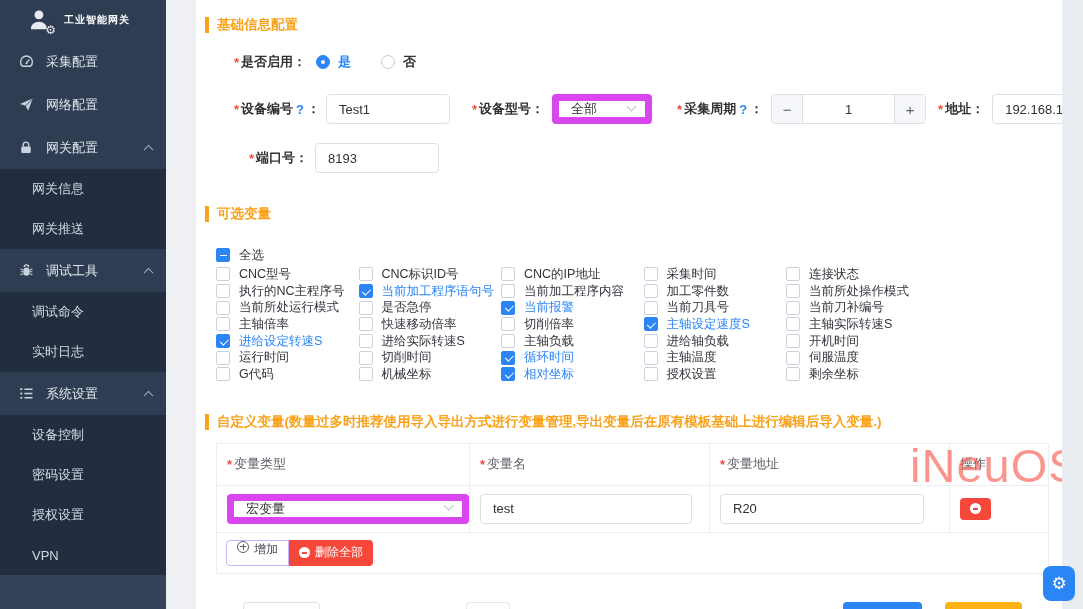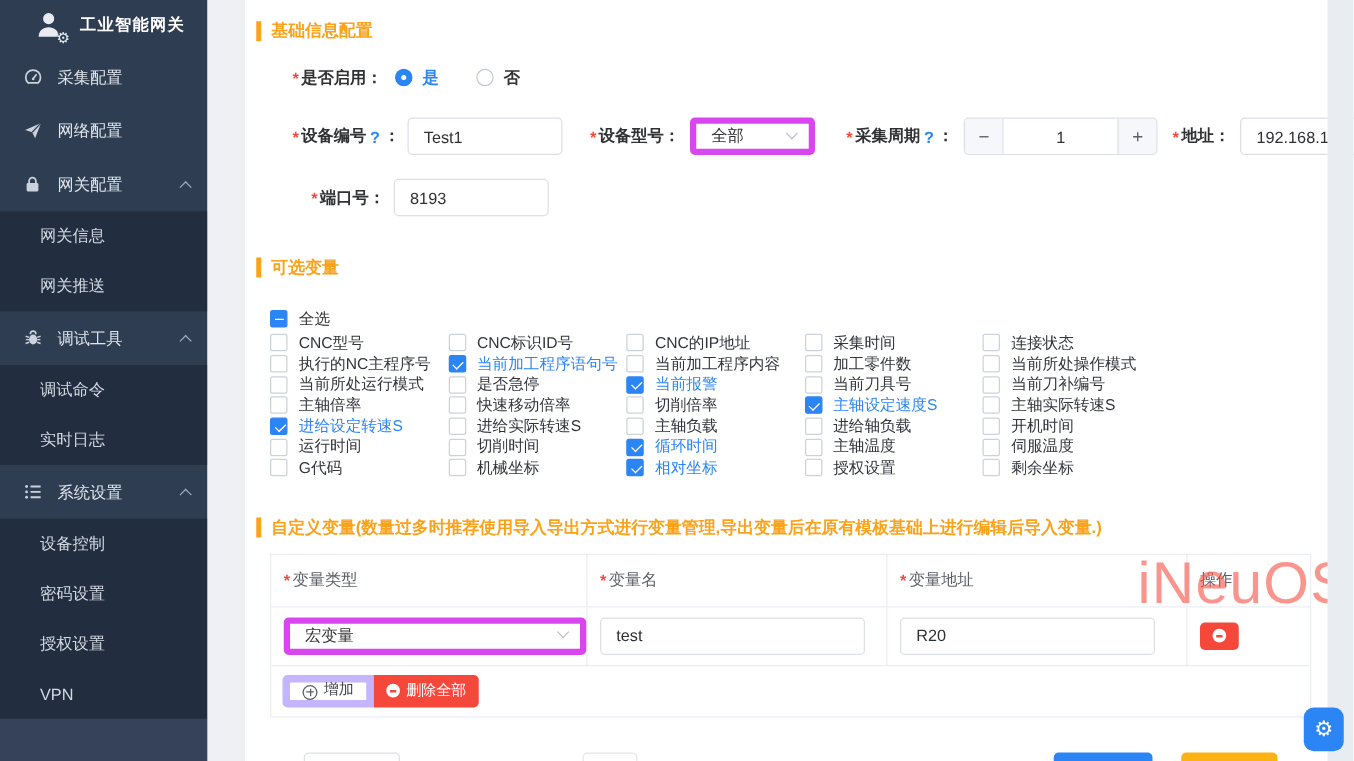--- a/index.html
+++ b/index.html
@@ -6,21 +6,21 @@
   html,body { width:1083px; height:609px; overflow:hidden; }
   body {
     font-family: "Liberation Sans", "DejaVu Sans", sans-serif;
     display:flex; background:#fff; font-size:13px; color:#303133;
   }
   
   .sidebar { width:166px; flex:0 0 166px; background:#2f3d52; color:#e3e8ee; display:flex; flex-direction:column; overflow:hidden; }
   .logo { height:40px; display:flex; align-items:center; padding-left:27px; gap:11px; color:#fff; }
   .logo-icon { position:relative; width:26px; height:26px; color:#e8ecf2; }
   .logo-gear { position:absolute; right:-3px; bottom:-4px; font-size:12px; color:#e8ecf2; text-shadow:0 0 2px #2f3d52; }
-  .logo-title { font-weight:700; font-size:13px; letter-spacing:1px; white-space:nowrap; }
+  .logo-title { font-weight:700; font-size:10px; letter-spacing:1px; white-space:nowrap; }
   .menu { display:flex; flex-direction:column; }
   .menu-item { height:43px; display:flex; align-items:center; padding-left:18px; gap:12px; position:relative; cursor:pointer; color:#dfe5ec; }
   .mi-icon { width:16px; height:16px; display:flex; align-items:center; justify-content:center; color:#c9d2dd; }
   .mi-label { font-size:13px; }
   .chev-up { position:absolute; right:14px; top:50%; width:7px; height:7px; border-left:1.5px solid #9daaba; border-top:1.5px solid #9daaba; transform:translateY(-25%) rotate(45deg); }
   .submenu { background:#222e3f; }
   .submenu-item { height:40px; display:flex; align-items:center; padding-left:32px; color:#d2d9e2; cursor:pointer; font-size:13px; }
   .sidebar-footer { margin-top:auto; height:34px; background:#35425a; }
   
   .gap-strip { width:30px; flex:0 0 30px; background:#eef0f4; }
@@ -39,21 +39,21 @@
   .radio-opt { display:flex; align-items:center; gap:8px; cursor:pointer; }
   .radio { width:14px; height:14px; border-radius:50%; border:1px solid #c4cad4; background:#fff; position:relative; flex:0 0 14px; }
   .radio.sel { background:#2b85f5; border-color:#2b85f5; }
   .radio.sel::after { content:""; position:absolute; left:4px; top:4px; width:4px; height:4px; border-radius:50%; background:#fff; }
   .radio-label { font-size:13px; font-weight:700; color:#303133; }
   .radio-opt.sel .radio-label { color:#2b85f5; }
   
   .fields-row { margin-top:22px; height:30px; display:flex; align-items:center; }
   .fg { display:flex; align-items:center; }
   .tb { height:30px; border:1px solid #dcdfe6; border-radius:4px; font-size:13px; color:#303133; padding:0 12px; font-family:inherit; background:#fff; outline:none; }
-  .sel-box { height:30px; border:5px solid #d946ef; border-radius:4px; display:flex; align-items:center; justify-content:space-between; padding:0 10px 0 12px; cursor:pointer; background:#fff; }
+  .sel-box { height:30px; border:7px solid #d946ef; border-radius:4px; display:flex; align-items:center; justify-content:space-between; padding:0 10px 0 12px; cursor:pointer; background:#fff; }
   .chev-down { width:7px; height:7px; border-left:1.5px solid #b8bec8; border-top:1.5px solid #b8bec8; transform:rotate(225deg) translate(2px,2px); }
   .stepper { display:flex; height:30px; border:1px solid #dcdfe6; border-radius:4px; overflow:hidden; }
   .step-btn { width:31px; background:#f5f7fa; color:#5a5e66; display:flex; align-items:center; justify-content:center; font-size:15px; cursor:pointer; user-select:none; }
   .step-btn.minus { border-right:1px solid #dcdfe6; }
   .step-btn.plus { border-left:1px solid #dcdfe6; }
   .step-val { width:91px; border:none; text-align:center; font-size:13px; color:#303133; outline:none; font-family:inherit; }
   .port-row { margin-top:19px; height:30px; display:flex; align-items:center; margin-left:44px; }
   .st2 { margin-top:32px; }
   
   .select-all-row { margin:24px 0 0 11px; height:16px; display:flex; align-items:center; }
@@ -75,21 +75,21 @@
   .t-data { height:47px; border-bottom:1px solid #ebeef5; }
   .t-cell { height:100%; display:flex; align-items:center; padding-left:10px; }
   .t-row .t-cell:not(:last-child) { border-right:1px solid #ebeef5; }
   .row-select { width:248px; }
   .row-input1 { width:212px; }
   .row-input2 { width:204px; }
   .mini-del-btn { width:31px; height:22px; border-radius:4px; background:#f5483b; border:none; display:flex; align-items:center; justify-content:center; cursor:pointer; }
   .del-ic { width:11px; height:11px; border-radius:50%; background:#fff; position:relative; display:inline-block; }
   .del-ic::before { content:""; position:absolute; left:2.6px; top:4.8px; width:5.8px; height:1.5px; background:#f5483b; }
   .t-foot { height:40px; display:flex; align-items:center; padding-left:9px; }
-  .btn-add { height:26px; padding:0 10px; background:#fff; border:6px solid #c4b5fd; border-radius:4px 0 0 4px; display:flex; align-items:flex-end; gap:5px; font-size:12px; color:#43474d; cursor:pointer; font-family:inherit; }
+  .btn-add { height:26px; padding:0 10px; background:#fff; border:1px solid #c4b5fd; border-radius:4px 0 0 4px; display:flex; align-items:flex-start; gap:5px; font-size:12px; color:#43474d; cursor:pointer; font-family:inherit; }
   .add-ic { width:12px; height:12px; border:1px solid #5a5e66; border-radius:50%; position:relative; display:inline-block; }
   .add-ic::before { content:""; position:absolute; left:2.2px; top:4.5px; width:5.6px; height:1.1px; background:#5a5e66; }
   .add-ic::after { content:""; position:absolute; left:4.5px; top:2.2px; width:1.1px; height:5.6px; background:#5a5e66; }
   .btn-delall { height:26px; padding:0 10px; background:#f5483b; border:none; border-radius:0 4px 4px 0; display:flex; align-items:center; gap:5px; font-size:12px; color:#fff; cursor:pointer; font-family:inherit; }
   
   .watermark { position:absolute; left:714px; top:438px; font-size:47px; color:rgba(247,84,73,.62); letter-spacing:1px; white-space:nowrap; pointer-events:none; z-index:1; }
   
   .scroll-lane { position:absolute; right:0; top:0; width:21px; height:609px; background:#e9edf1; z-index:2; }
   
   .gear-fab { position:absolute; right:8px; top:566px; width:32px; height:35px; border-radius:8px; background:#2b85f5; color:#fff; display:flex; align-items:center; justify-content:center; font-size:17px; cursor:pointer; z-index:3; border:none; }

